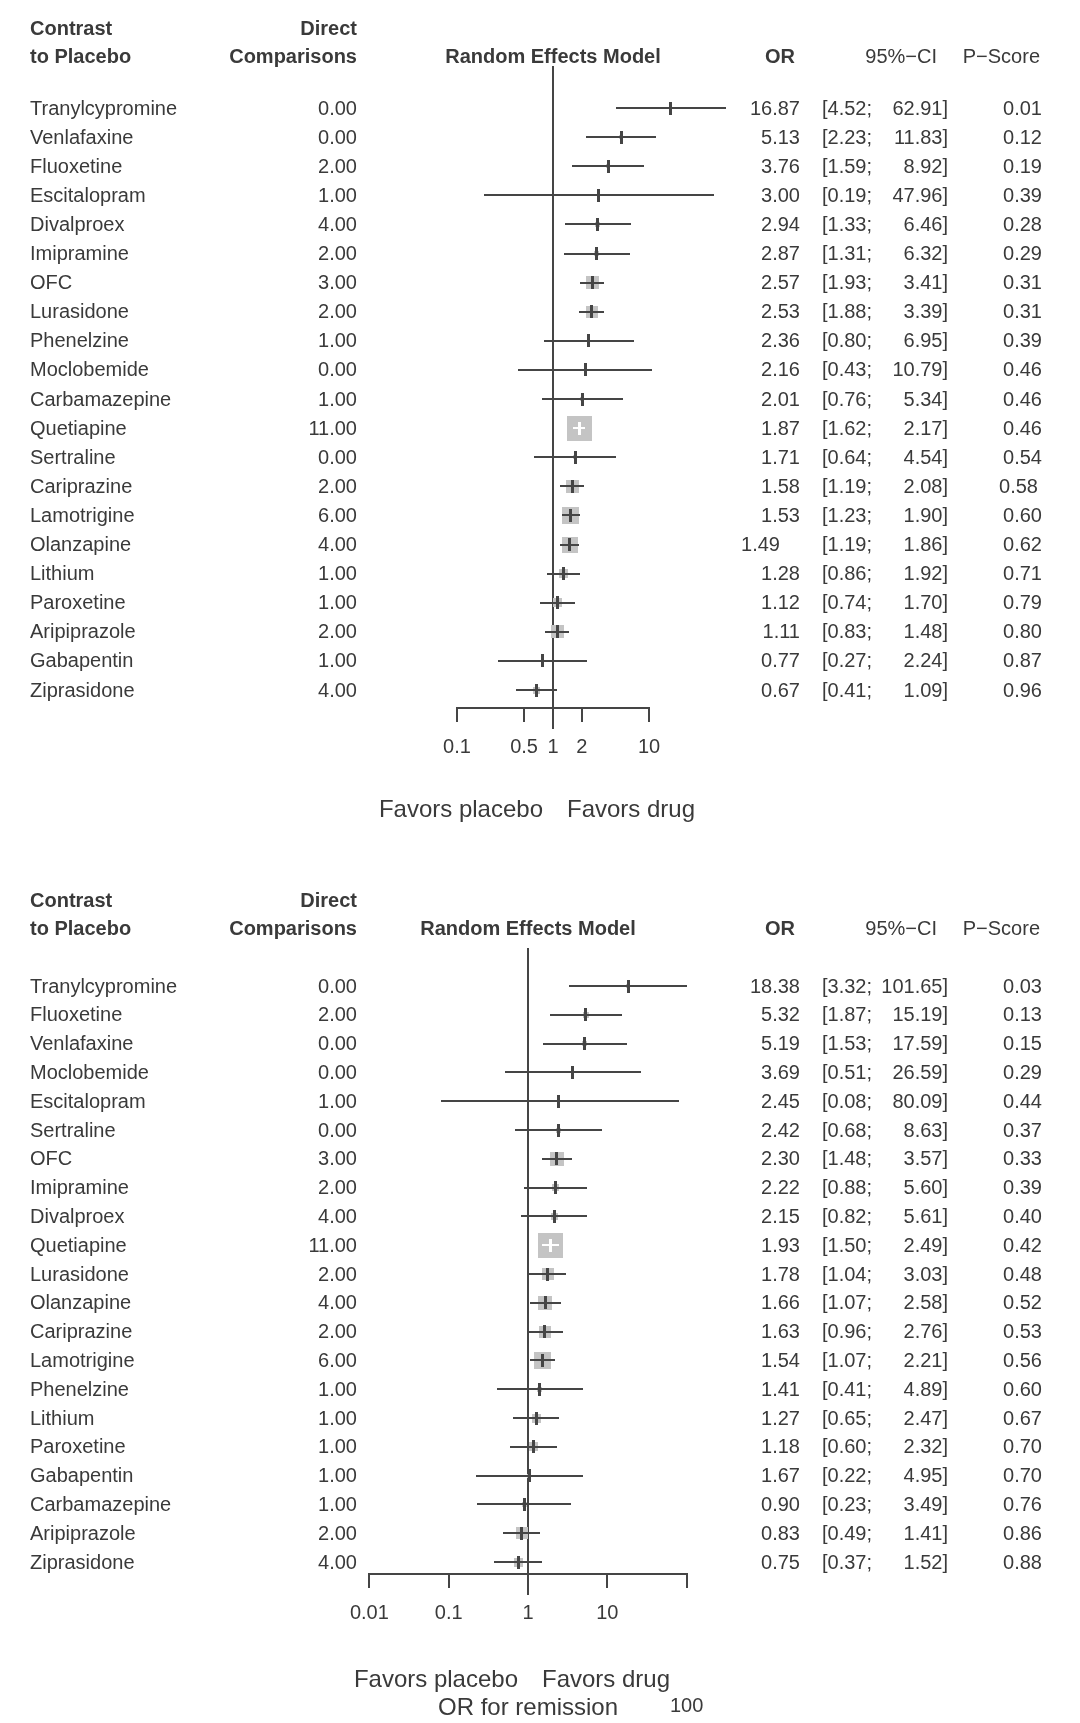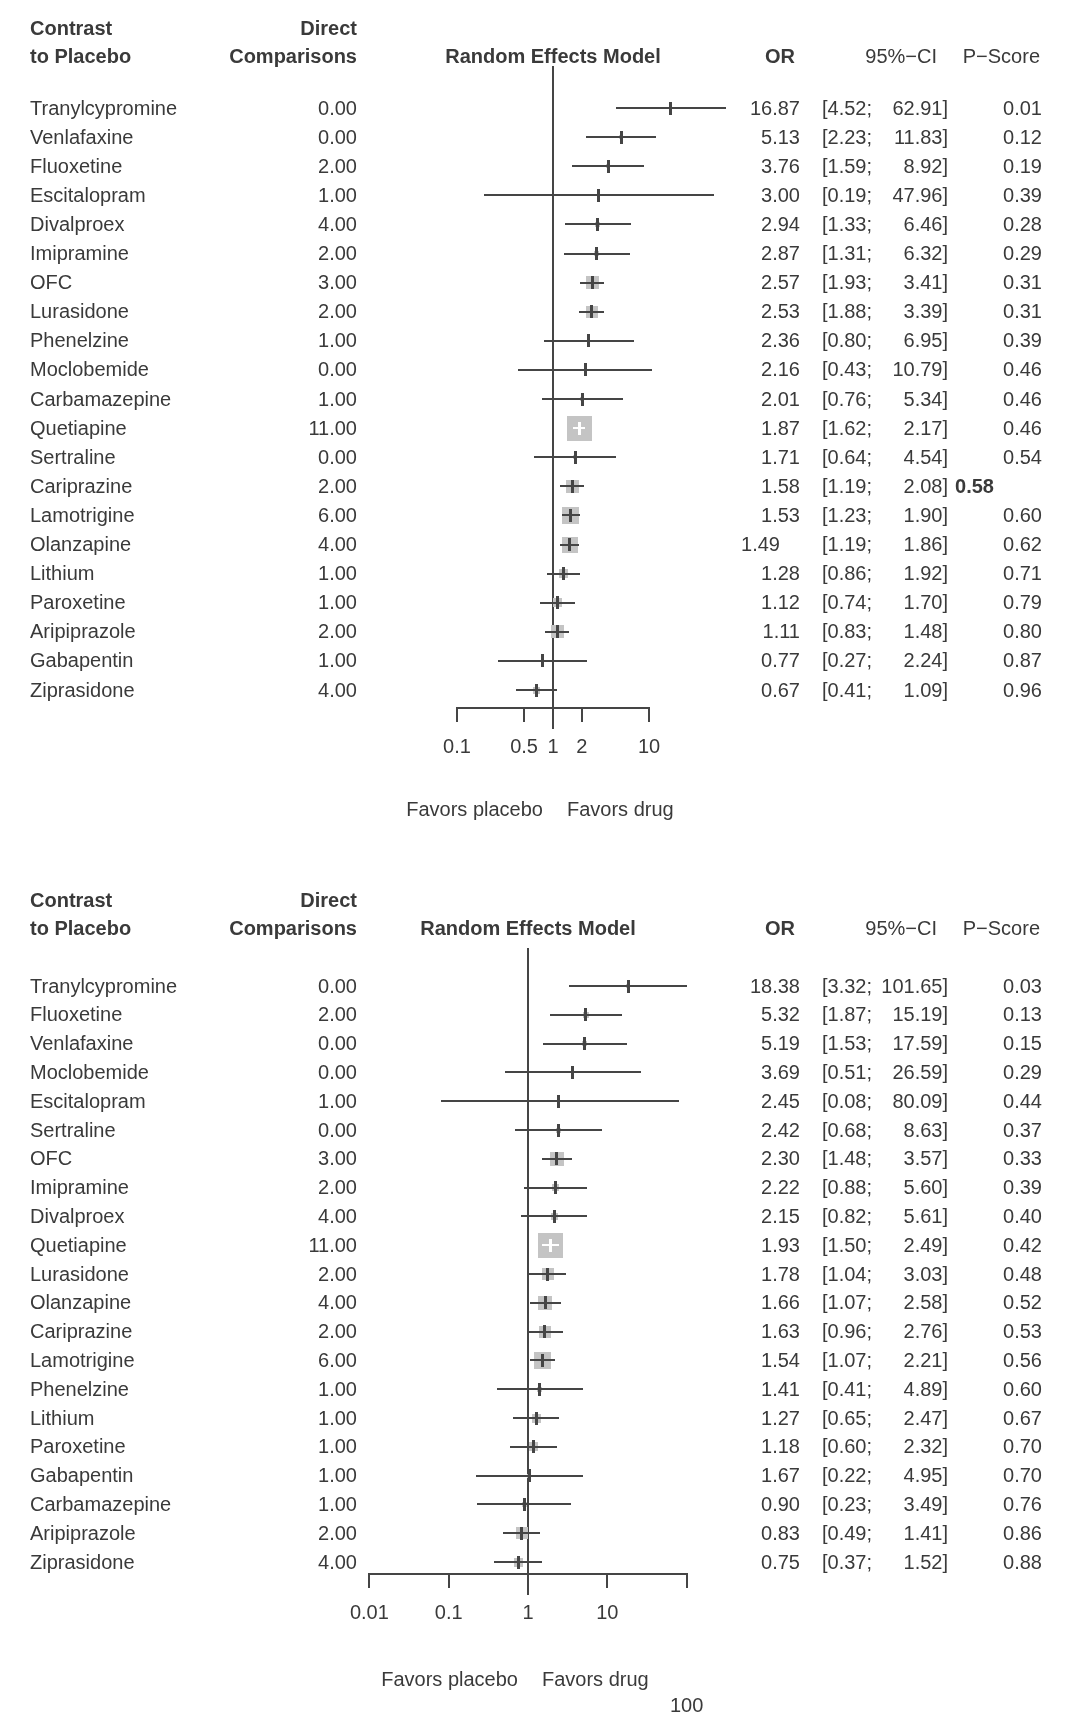--- a/index.html
+++ b/index.html
@@ -14,21 +14,21 @@
   .rowbox{position:absolute;left:0;width:1080px;height:29px;}
   .vline{position:absolute;width:2px;background:#454545;}
   .ciline{position:absolute;height:2px;background:#454545;}
   .sq{position:absolute;background:#c4c4c4;}
   .tick{position:absolute;width:3px;background:#454545;}
   .wline{position:absolute;height:2px;background:#ffffff;}
   .wtick{position:absolute;width:3px;background:#ffffff;}
   .axline{position:absolute;height:2px;background:#454545;}
   .axstub{position:absolute;width:2px;background:#454545;}
   .axlab{position:absolute;font-size:20px;height:24px;line-height:24px;text-align:center;white-space:nowrap;}
-  .foot{position:absolute;font-size:20px;height:26px;line-height:26px;white-space:nowrap;}
+  .foot{position:absolute;font-size:24px;height:26px;line-height:26px;white-space:nowrap;}
 </style>
 </head>
 <body>
 
 <div class="figure">
 
   <div class="hdr" style="left:30px;top:14px;">Contrast</div>
   <div class="hdr" style="left:30px;top:42px;">to Placebo</div>
   <div class="hdr r" style="left:157px;top:14px;width:200px;">Direct</div>
   <div class="hdr r" style="left:157px;top:42px;width:200px;">Comparisons</div>
@@ -190,21 +190,21 @@
       </div>
       <div class="sq" style="left: 573.368px; top: 455.2px; width: 4px; height: 4px; background: rgb(196, 196, 196);"></div>
       <div class="ciline" style="left: 534.393px; top: 456.2px; width: 81.6841px; background: rgb(69, 69, 69);"></div>
       <div class="tick" style="left: 573.868px; top: 450.7px; height: 13px; background: rgb(69, 69, 69);"></div>
       <div class="rowbox" style="top: 471.8px;">
         <div class="cell" style="left: 30px; width: 300px;">Cariprazine</div>
         <div class="cell r" style="left: 180px; width: 177px;">2.00</div>
         <div class="cell r" style="left: 712px; width: 88px;">1.58</div>
         <div class="cell r" style="left: 800px; width: 72px;">[1.19;</div>
         <div class="cell r" style="left: 872px; width: 76px;">2.08]</div>
-        <div class="cell r" style="left: 904px; width: 90px; font-weight: bold;">0.58</div>
+        <div class="cell r" style="left: 948px; width: 90px;">0.58</div>
       </div>
       <div class="sq" style="left: 565.571px; top: 479.8px; width: 13px; height: 13px; background: rgb(196, 196, 196);"></div>
       <div class="ciline" style="left: 560.253px; top: 485.3px; width: 23.2816px; background: rgb(69, 69, 69);"></div>
       <div class="tick" style="left: 570.571px; top: 479.8px; height: 13px; background: rgb(69, 69, 69);"></div>
       <div class="rowbox" style="top: 500.9px;">
         <div class="cell" style="left: 30px; width: 300px;">Lamotrigine</div>
         <div class="cell r" style="left: 180px; width: 177px;">6.00</div>
         <div class="cell r" style="left: 712px; width: 88px;">1.53</div>
         <div class="cell r" style="left: 800px; width: 72px;">[1.23;</div>
         <div class="cell r" style="left: 872px; width: 76px;">1.90]</div>
@@ -533,14 +533,15 @@
         <div class="cell r" style="left: 872px; width: 76px;">1.52]</div>
         <div class="cell r" style="left: 952px; width: 90px;">0.88</div>
       </div>
       <div class="sq" style="left: 513.592px; top: 1557.5px; width: 9px; height: 9px; background: rgb(196, 196, 196);"></div>
       <div class="ciline" style="left: 493.758px; top: 1561px; width: 48.6618px; background: rgb(69, 69, 69);"></div>
       <div class="tick" style="left: 516.592px; top: 1555.5px; height: 13px; background: rgb(69, 69, 69);"></div>
     </div>
 
   <div class="foot r" style="left:318px;top:1666px;width:200px;">Favors placebo</div>
   <div class="foot" style="left:542px;top:1666px;">Favors drug</div>
+  <div class="foot c" style="left:378px;top:1694px;width:300px;">OR for remission</div>
 
 </div>
 
 </body></html>

